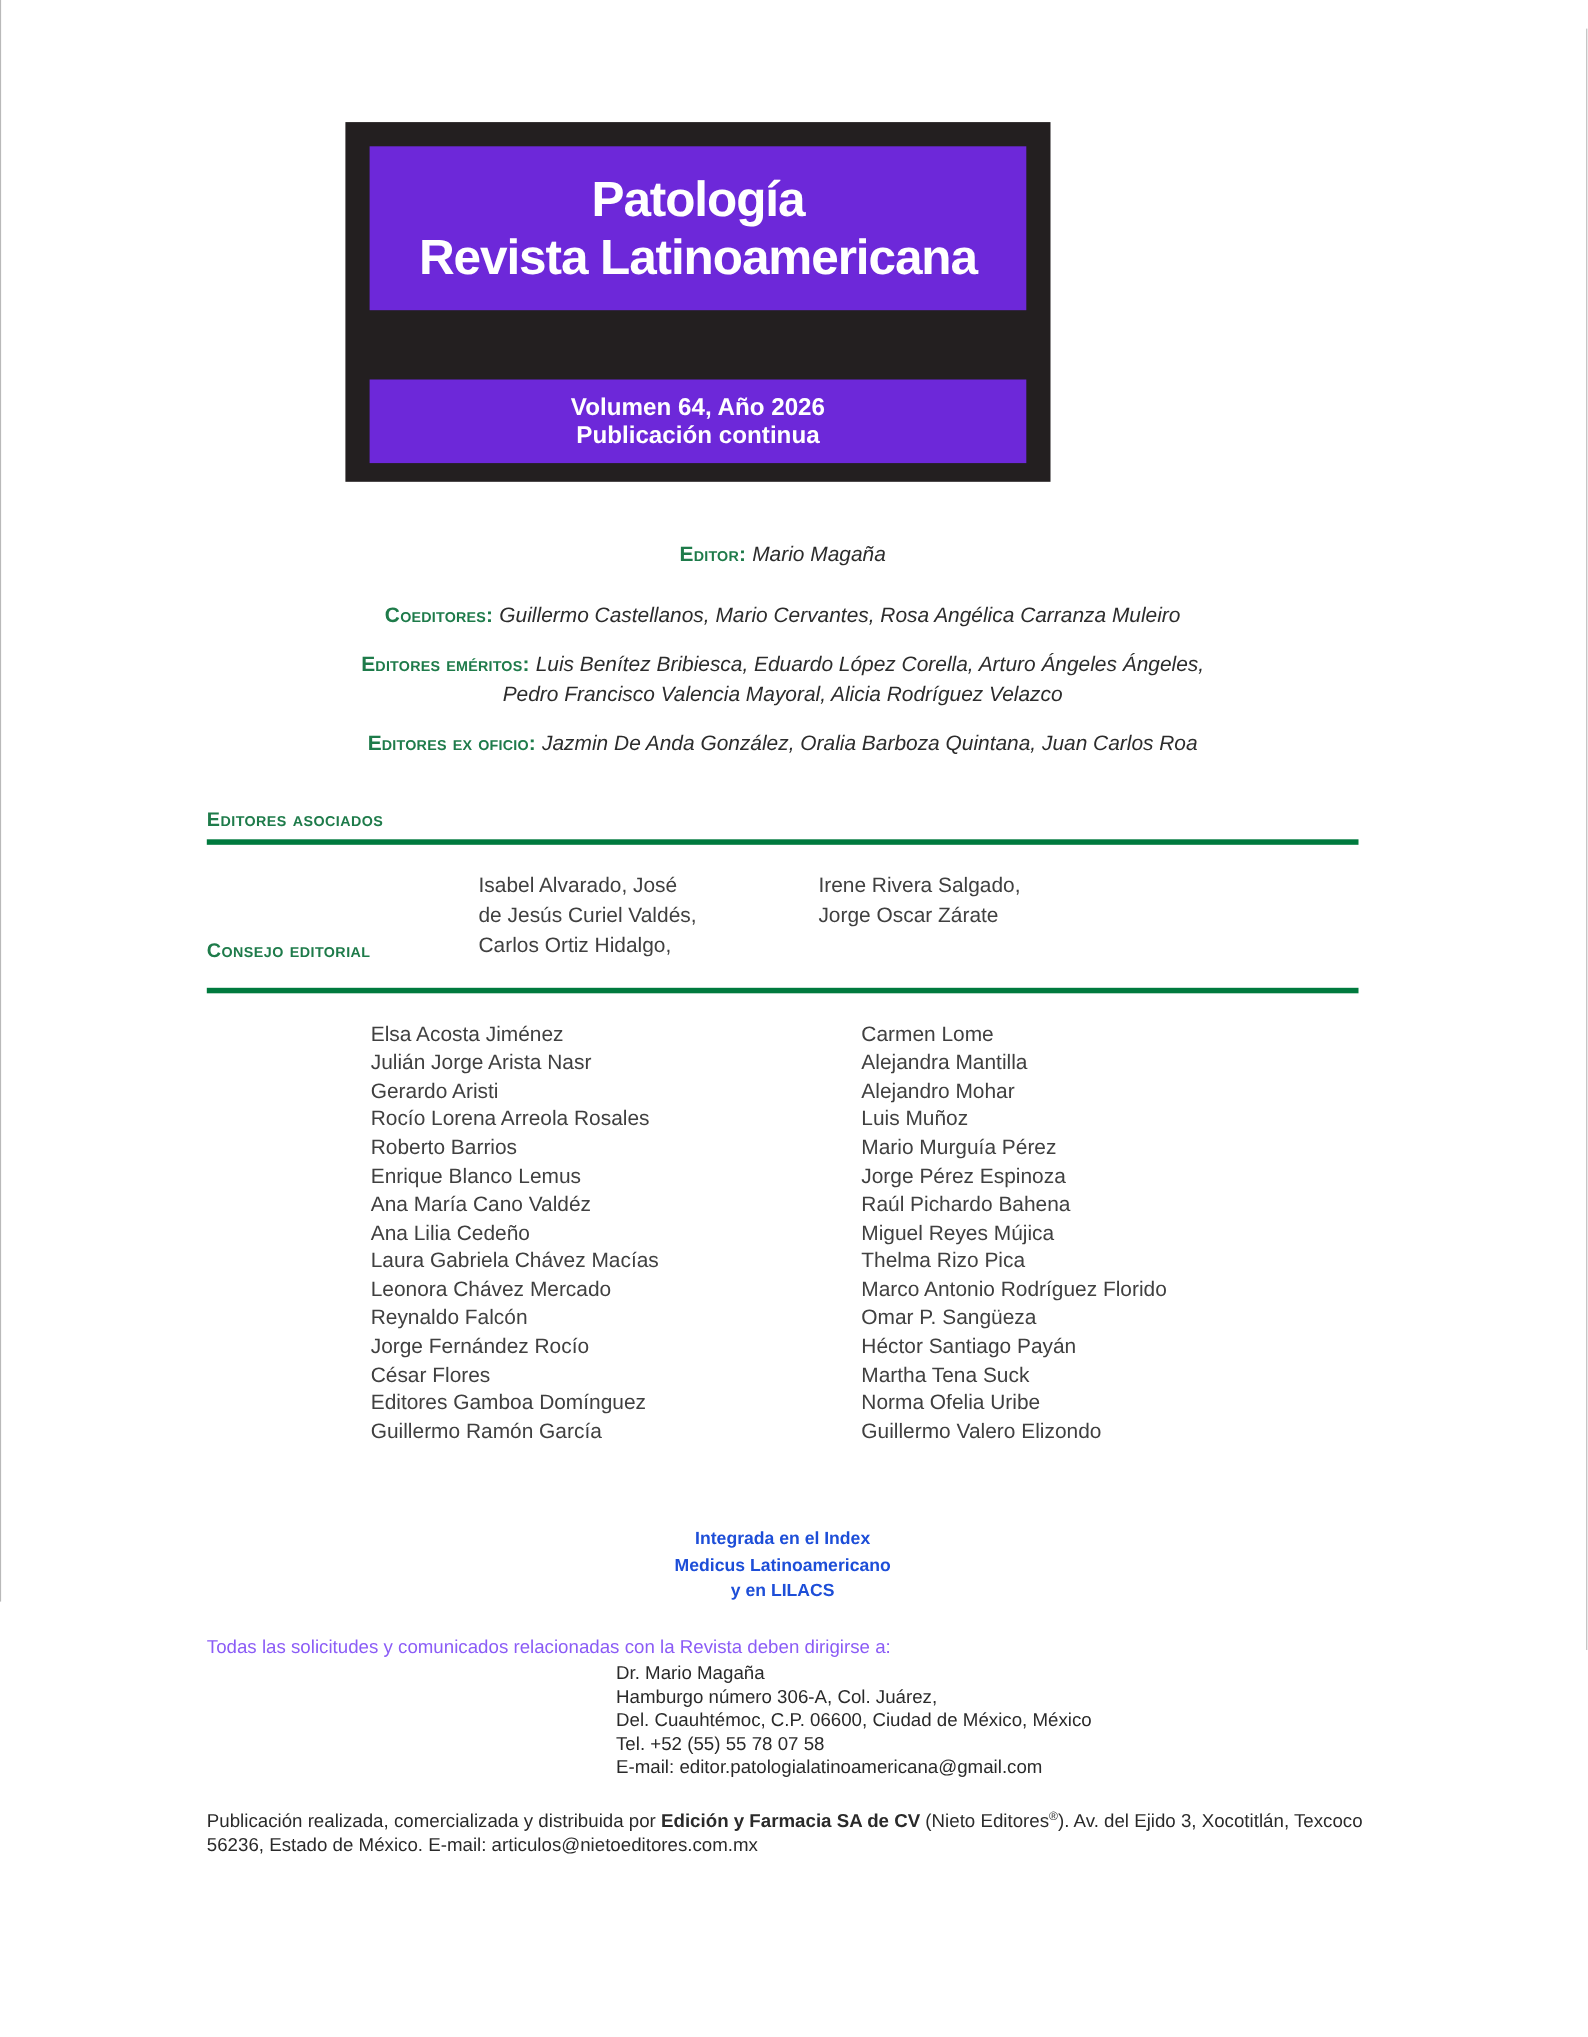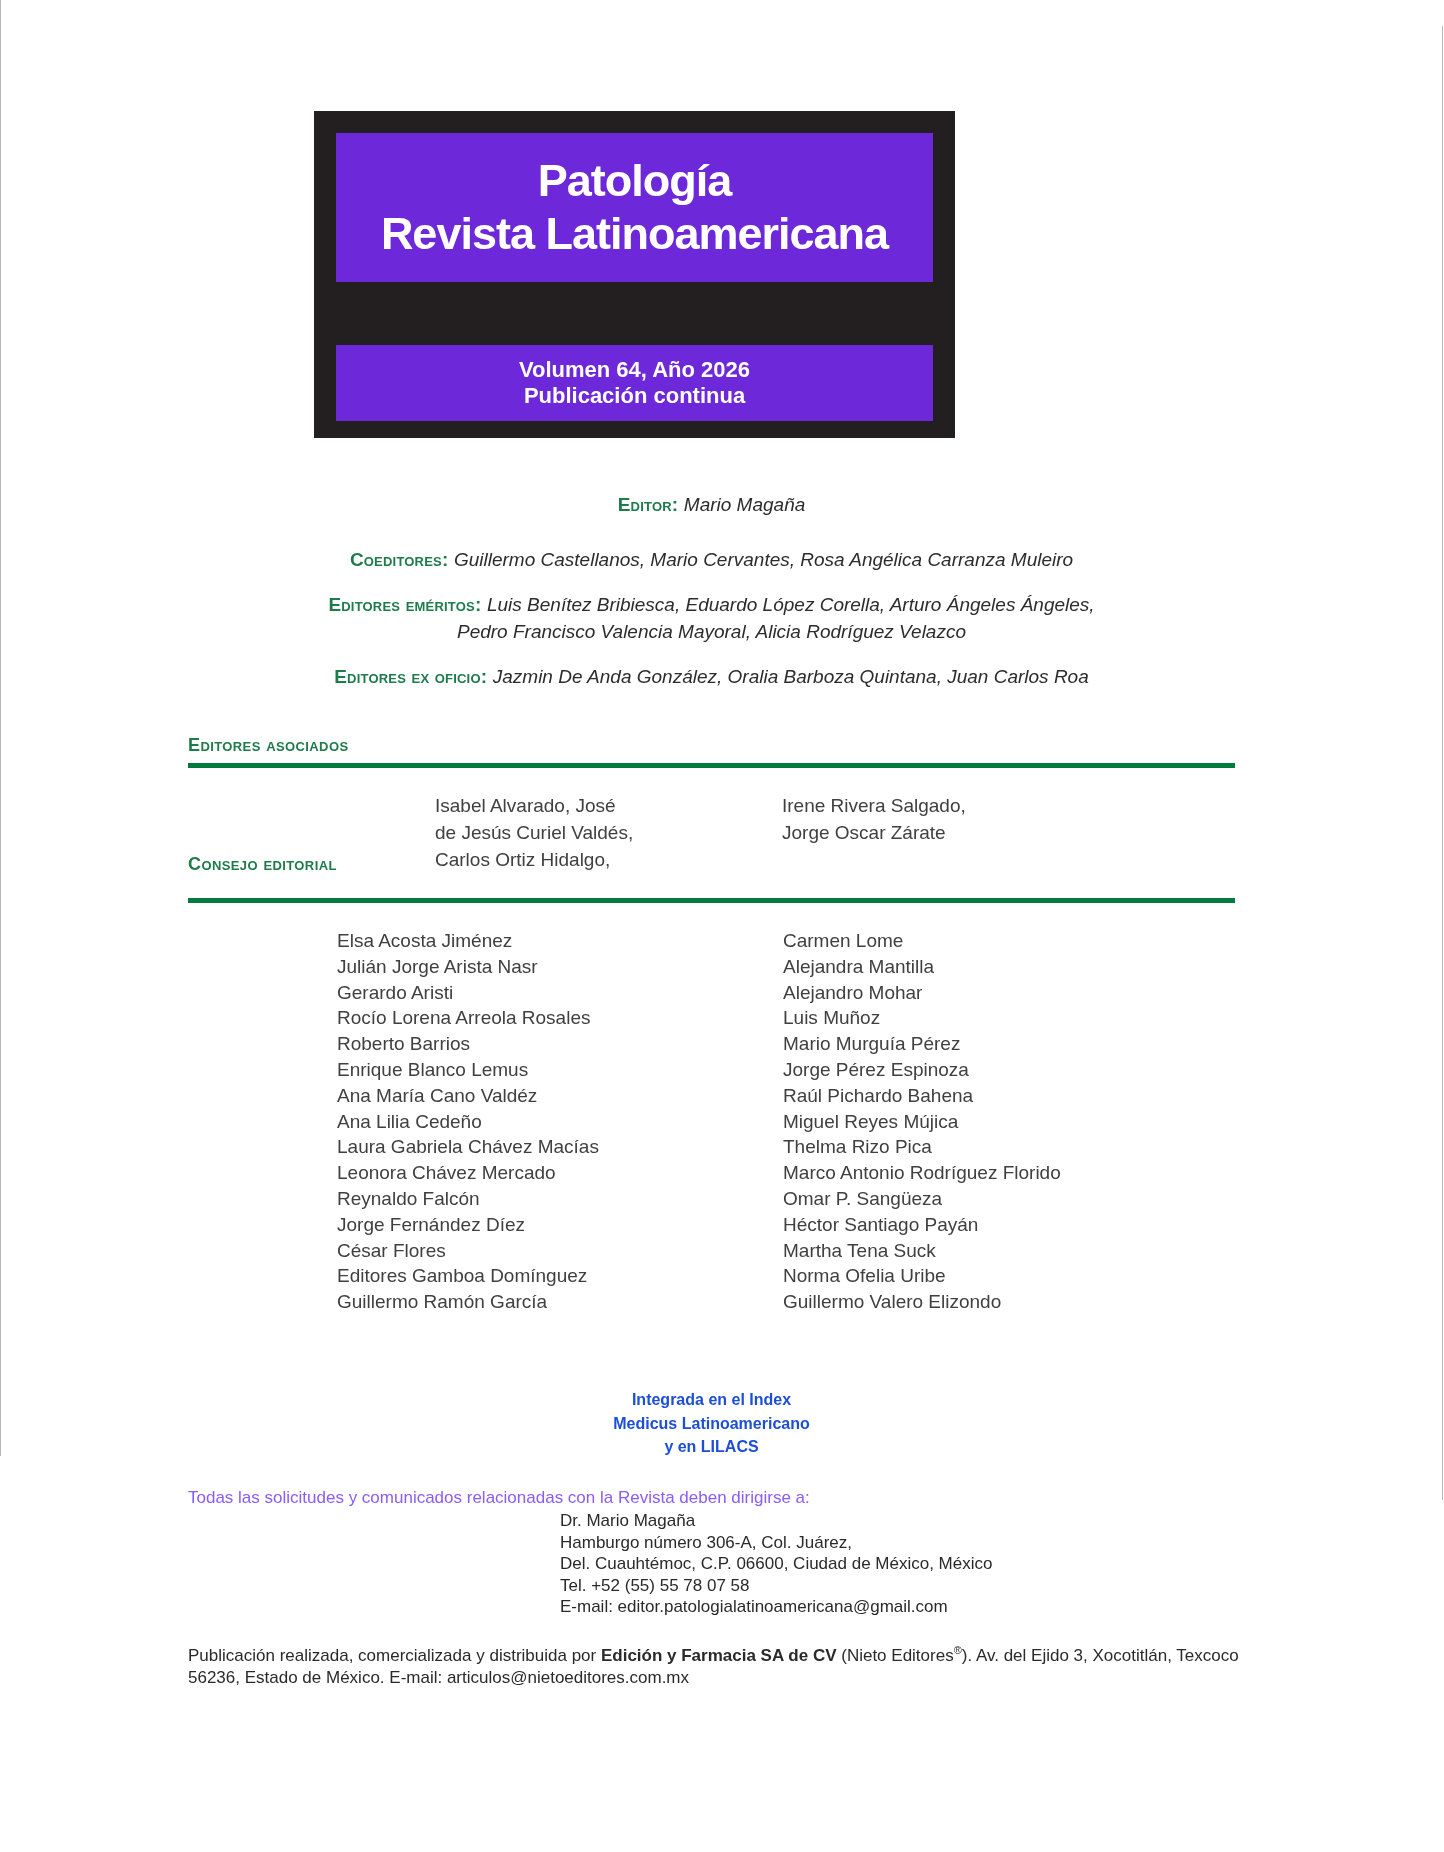--- a/index.html
+++ b/index.html
@@ -123,40 +123,40 @@
     <span class="lbl">Editores ex oficio:</span><span class="names-it">Jazmin De Anda González, Oralia Barboza Quintana, Juan Carlos Roa</span>
   </div>
 
   <div class="sec-heading" style="top:735px;">Editores asociados</div>
   <div class="rule" style="top:763px;"></div>
   <div class="name-col asoc-col" style="left:435px;top:792px;">
       <div>Isabel Alvarado, José</div>
       <div>de Jesús Curiel Valdés,</div>
       <div>Carlos Ortiz Hidalgo,</div>
     </div>
-  <div class="name-col asoc-col" style="left:782px;top:792px;">
+  <div class="name-col asoc-col" style="left:744px;top:792px;">
       <div>Irene Rivera Salgado,</div>
       <div>Jorge Oscar Zárate</div>
     </div>
 
   <div class="sec-heading" style="top:854px;">Consejo editorial</div>
   <div class="rule" style="top:898px;"></div>
   <div class="name-col" style="left:337px;top:928px;">
       <div>Elsa Acosta Jiménez</div>
       <div>Julián Jorge Arista Nasr</div>
       <div>Gerardo Aristi</div>
       <div>Rocío Lorena Arreola Rosales</div>
       <div>Roberto Barrios</div>
       <div>Enrique Blanco Lemus</div>
       <div>Ana María Cano Valdéz</div>
       <div>Ana Lilia Cedeño</div>
       <div>Laura Gabriela Chávez Macías</div>
       <div>Leonora Chávez Mercado</div>
       <div>Reynaldo Falcón</div>
-      <div>Jorge Fernández Díez</div>
+      <div>Jorge Fernández Rocío</div>
       <div>César Flores</div>
       <div>Editores Gamboa Domínguez</div>
       <div>Guillermo Ramón García</div>
     </div>
   <div class="name-col" style="left:783px;top:928px;">
       <div>Carmen Lome</div>
       <div>Alejandra Mantilla</div>
       <div>Alejandro Mohar</div>
       <div>Luis Muñoz</div>
       <div>Mario Murguía Pérez</div>

